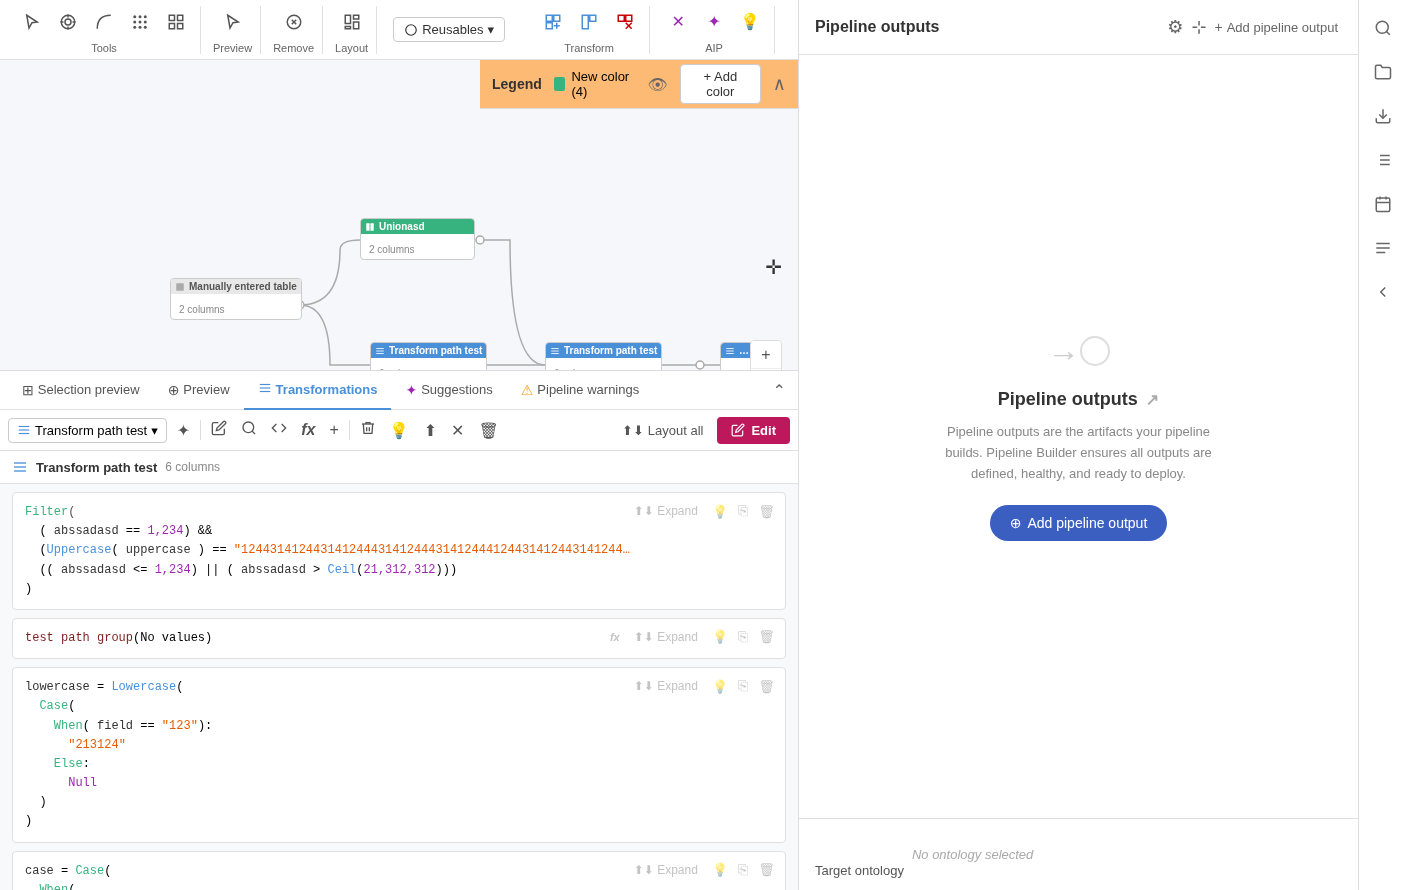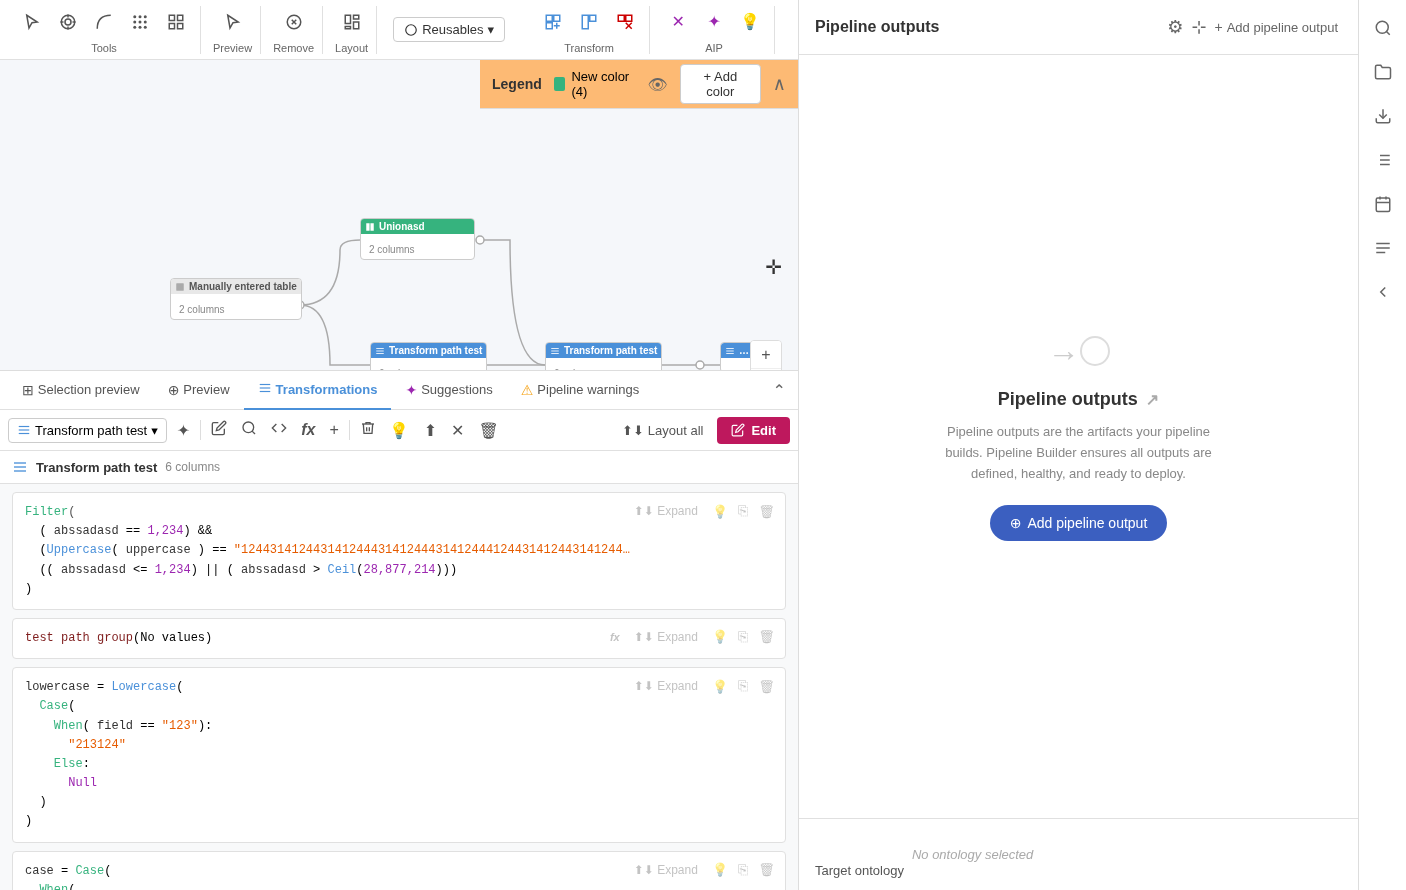--- a/index.html
+++ b/index.html
@@ -901,21 +901,21 @@
                 <span>⬆⬇</span> Expand
               </button>
               <button class="code-action-btn">💡</button>
               <button class="code-action-btn">⎘</button>
               <button class="code-action-btn">🗑</button>
             </div>
             <div class="code-block-content">
               <span class="c-green">Filter</span><span class="c-op">(</span><br>
               <span>&nbsp;&nbsp;( <span class="c-var">abssadasd</span>  ==  <span class="c-purple">1,234</span>)  &amp;&amp;</span><br>
               <span>&nbsp;&nbsp;(<span class="c-func">Uppercase</span>( <span class="c-var">uppercase</span> ) == <span class="c-orange">"12443141244314124443141244431412444124431412443141244…</span></span><br>
-              <span>&nbsp;&nbsp;(( <span class="c-var">abssadasd</span>  &lt;=  <span class="c-purple">1,234</span>) || ( <span class="c-var">abssadasd</span> &gt; <span class="c-func">Ceil</span>(<span class="c-purple">28,877,214</span>)))</span><br>
+              <span>&nbsp;&nbsp;(( <span class="c-var">abssadasd</span>  &lt;=  <span class="c-purple">1,234</span>) || ( <span class="c-var">abssadasd</span> &gt; <span class="c-func">Ceil</span>(<span class="c-purple">21,312,312</span>)))</span><br>
               <span>)</span>
             </div>
           </div>
 
           <div class="code-block">
             <div class="code-block-actions">
               <button class="code-action-btn" style="font-style:italic;font-weight:bold;font-size:11px;">fx</button>
               <button class="code-expand-btn">
                 <span>⬆⬇</span> Expand
               </button>

